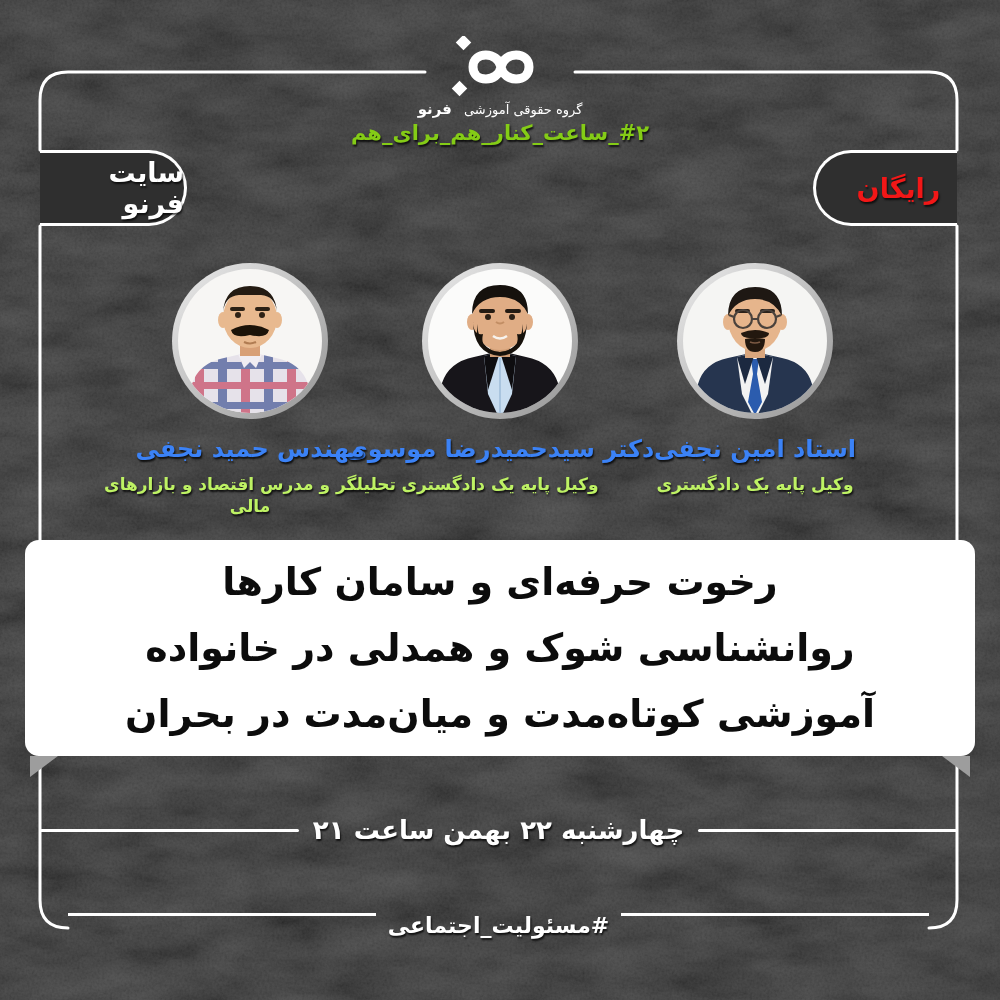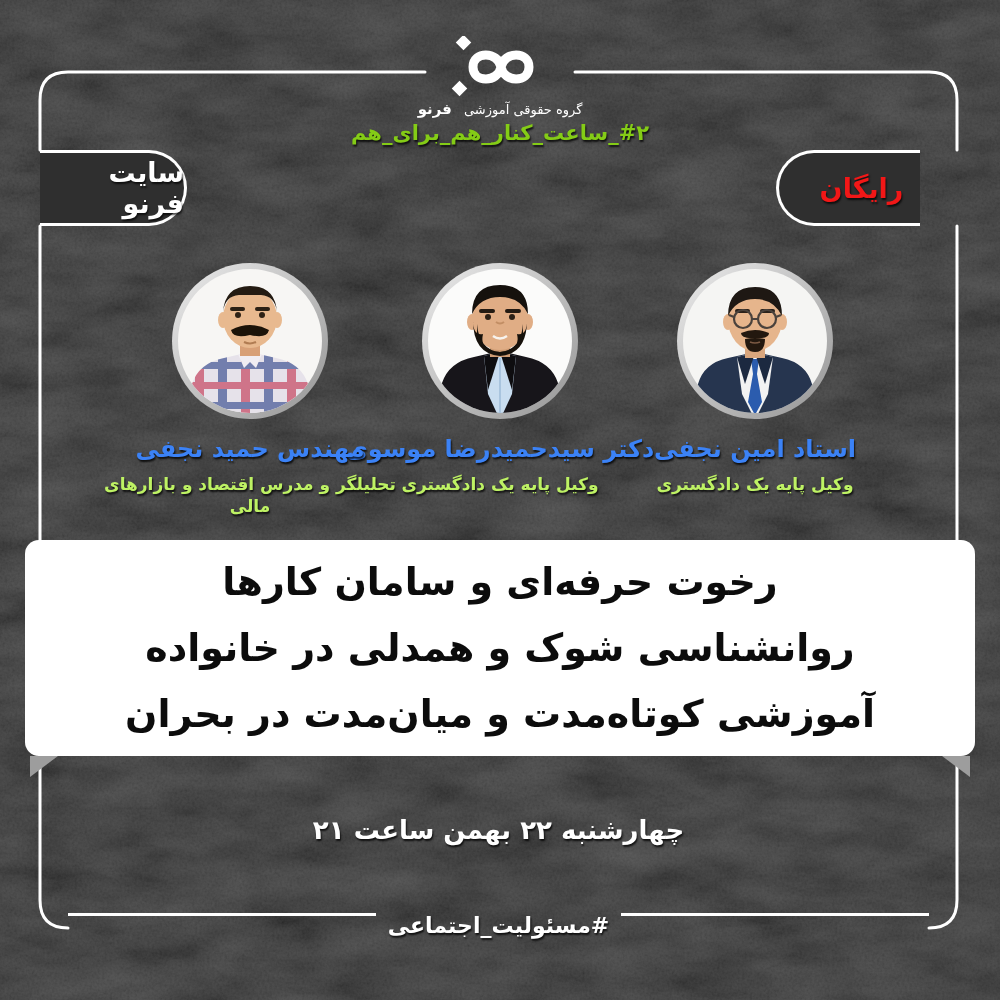--- a/index.html
+++ b/index.html
@@ -32,21 +32,21 @@
   
   .badge {
     position: absolute; top: 150px; height: 76px;
     background: #2f2f2f; border: 3px solid #fff; box-sizing: border-box;
     display: flex; align-items: center; justify-content: center;
     color: #fff; font-weight: bold; font-size: 27px;
     text-shadow: 1px 2px 2px rgba(0,0,0,.7);
     padding-left: 24px;
   }
   .badge-site { left: 40px; width: 147px; border-left: none; border-radius: 0 38px 38px 0; }
-  .badge-free { left: 776px; width: 144px; border-right: none; border-radius: 38px 0 0 38px; }
+  .badge-free { left: 813px; width: 144px; border-right: none; border-radius: 38px 0 0 38px; }
 
   
   .speaker { position: absolute; top: 262px; width: 330px; text-align: center; }
   .speaker-right  { left: 590px; }
   .speaker-middle { left: 335px; }
   .speaker-left   { left: 85px; }
   .speaker .photo { display: block; margin: 0 auto; }
   .speaker-name {
     margin-top: 14px; color: #3b82f6; font-weight: bold; font-size: 24px;
     line-height: 30px; text-shadow: 1px 2px 2px rgba(0,0,0,.8);
@@ -64,21 +64,21 @@
     text-align: center;
   }
   .title-line {
     font-size: 38px; font-weight: bold; color: #0c0c0c;
     line-height: 66px; letter-spacing: -0.5px;
   }
 
   
   .date-row {
     position: absolute; left: 40px; top: 814px; width: 917px; height: 32px;
-    display: flex; align-items: center; color: #fff; z-index: 2; flex-direction: column;
+    display: flex; align-items: center; color: #fff; z-index: 2;
   }
   .date-row .rule { flex: 1; height: 3px; background: #fff; border-radius: 2px; }
   .date-text {
     margin: 0 14px; font-size: 26px; font-weight: bold;
     text-shadow: 1px 2px 2px rgba(0,0,0,.8);
   }
 
   
   .bottom-row {
     position: absolute; left: 68px; top: 913px; width: 861px; height: 30px;

